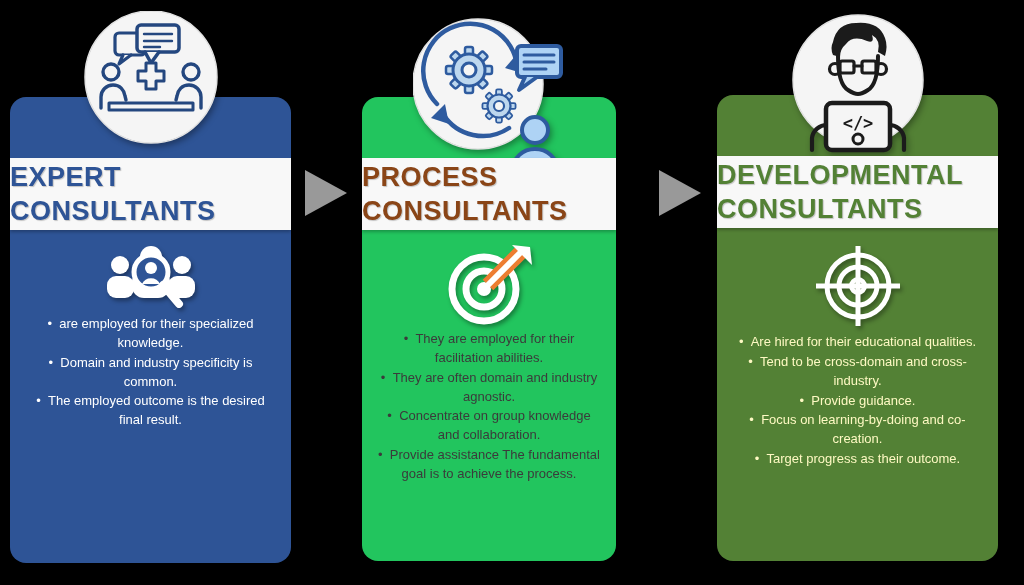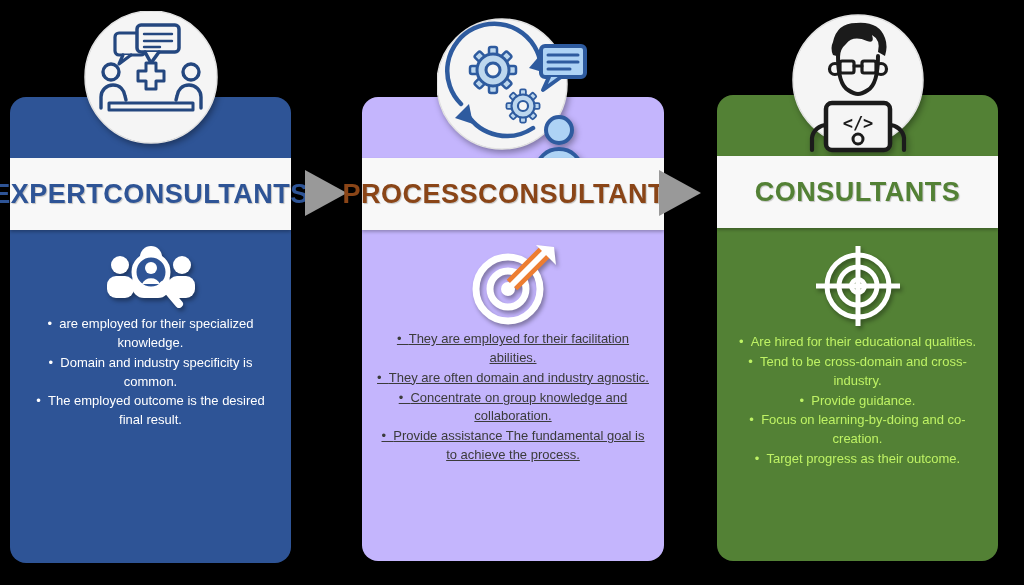--- a/index.html
+++ b/index.html
@@ -1,44 +1,44 @@
 <!DOCTYPE html>
 <html><head>
 <meta charset="utf-8">
 <style>
   html,body{margin:0;padding:0;background:#000;}
   .stage{position:relative;width:1024px;height:585px;background:#000;overflow:hidden;
          font-family:"Liberation Sans",sans-serif;}
   .card{position:absolute;width:281px;height:466px;border-radius:16px;
         box-shadow:0 6px 10px rgba(0,0,0,.55);}
   .card-expert{left:10px;top:97px;background:#2e5496;}
-  .card-process{left:362px;top:97px;width:254px;height:464px;background:#c4b5fd;padding-left:48px;}
+  .card-process{left:362px;top:97px;width:254px;height:464px;background:#22c55e;}
   .card-developmental{left:717px;top:95px;background:#538135;}
   .top-icon{position:absolute;left:50%;filter:drop-shadow(2px 3px 3px rgba(0,0,0,.35));}
   .top-icon.i1{top:-86px;margin-left:-70px;}
   .top-icon.i2{top:-85px;margin-left:-76px;}
   .top-icon.i3{top:-85px;margin-left:-70px;}
   .band{position:absolute;left:0;top:61px;width:100%;height:72px;background:#f8f8f8;
-        box-shadow:0 2px 3px rgba(0,0,0,.25);display:flex;flex-direction:row;
-        justify-content:center;align-items:center;}
+        box-shadow:0 2px 3px rgba(0,0,0,.25);display:flex;flex-direction:column;
+        justify-content:center;align-items:flex-start;}
   .band .t{font-weight:bold;font-size:27px;line-height:34px;letter-spacing:.5px;
            text-shadow:1px 1px 1px rgba(0,0,0,.22);white-space:nowrap;}
   .card-expert .t{color:#2e5496;}
   .card-process .t{color:#8a4517;}
   .card-developmental .t{color:#538135;}
   .mid-icon{position:absolute;left:50%;margin-left:-55px;
             filter:drop-shadow(2px 3px 2px rgba(0,0,0,.35));}
   .card-expert .mid-icon{top:143px;}
   .card-process .mid-icon{top:146px;}
   .card-developmental .mid-icon{top:149px;}
   .bullets{position:absolute;left:0;width:100%;box-sizing:border-box;padding:0 14px;
            font-size:13px;line-height:1.45;text-align:center;}
   .card-expert .bullets{top:218px;color:#ffffff;}
-  .card-process .bullets{top:233px;color:#3b3b3b;text-decoration:underline;}
-  .card-developmental .bullets{top:238px;color:#bef264;}
+  .card-process .bullets{top:233px;color:#3b3b3b;}
+  .card-developmental .bullets{top:238px;color:#fef9c3;}
   .bullet{margin:0 0 1px 0;}
   .bullet::before{content:"\2022\00a0\00a0";}
   .arrow{position:absolute;width:0;height:0;border-top:23px solid transparent;
          border-bottom:23px solid transparent;border-left:42px solid #999;}
   .arrow-1{left:305px;top:170px;}
   .arrow-2{left:659px;top:170px;}
 </style>
 </head>
 <body>
 
@@ -179,20 +179,21 @@
         <line x1="66" y1="56" x2="74" y2="56" stroke-width="3"></line>
         <path d="M24 140 v-12 a15 15 0 0 1 15 -13" fill="none" stroke-width="4.2"></path>
         <path d="M116 140 v-12 a15 15 0 0 0 -15 -13" fill="none" stroke-width="4.2"></path>
         <rect x="38" y="93" width="64" height="47" rx="6" stroke-width="4.5"></rect>
         <circle cx="70" cy="129" r="5" fill="none" stroke-width="3"></circle>
       </g>
       <text x="70" y="119" text-anchor="middle" font-family="DejaVu Sans Mono, monospace" font-size="17" font-weight="bold" fill="#1b1b1b">&lt;/&gt;</text>
     </svg>
 
     <div class="band">
+      <div class="t">DEVELOPMENTAL</div>
       <div class="t">CONSULTANTS</div>
     </div>
 
     <svg class="mid-icon" width="110" height="85" viewBox="0 0 110 85">
       <g stroke="#ffffff" fill="none" stroke-width="5">
         <circle cx="55" cy="42" r="31"></circle>
         <circle cx="55" cy="42" r="19"></circle>
         <circle cx="55" cy="42" r="6.5"></circle>
         <line x1="55" y1="2" x2="55" y2="82"></line>
         <line x1="13" y1="42" x2="97" y2="42"></line>

